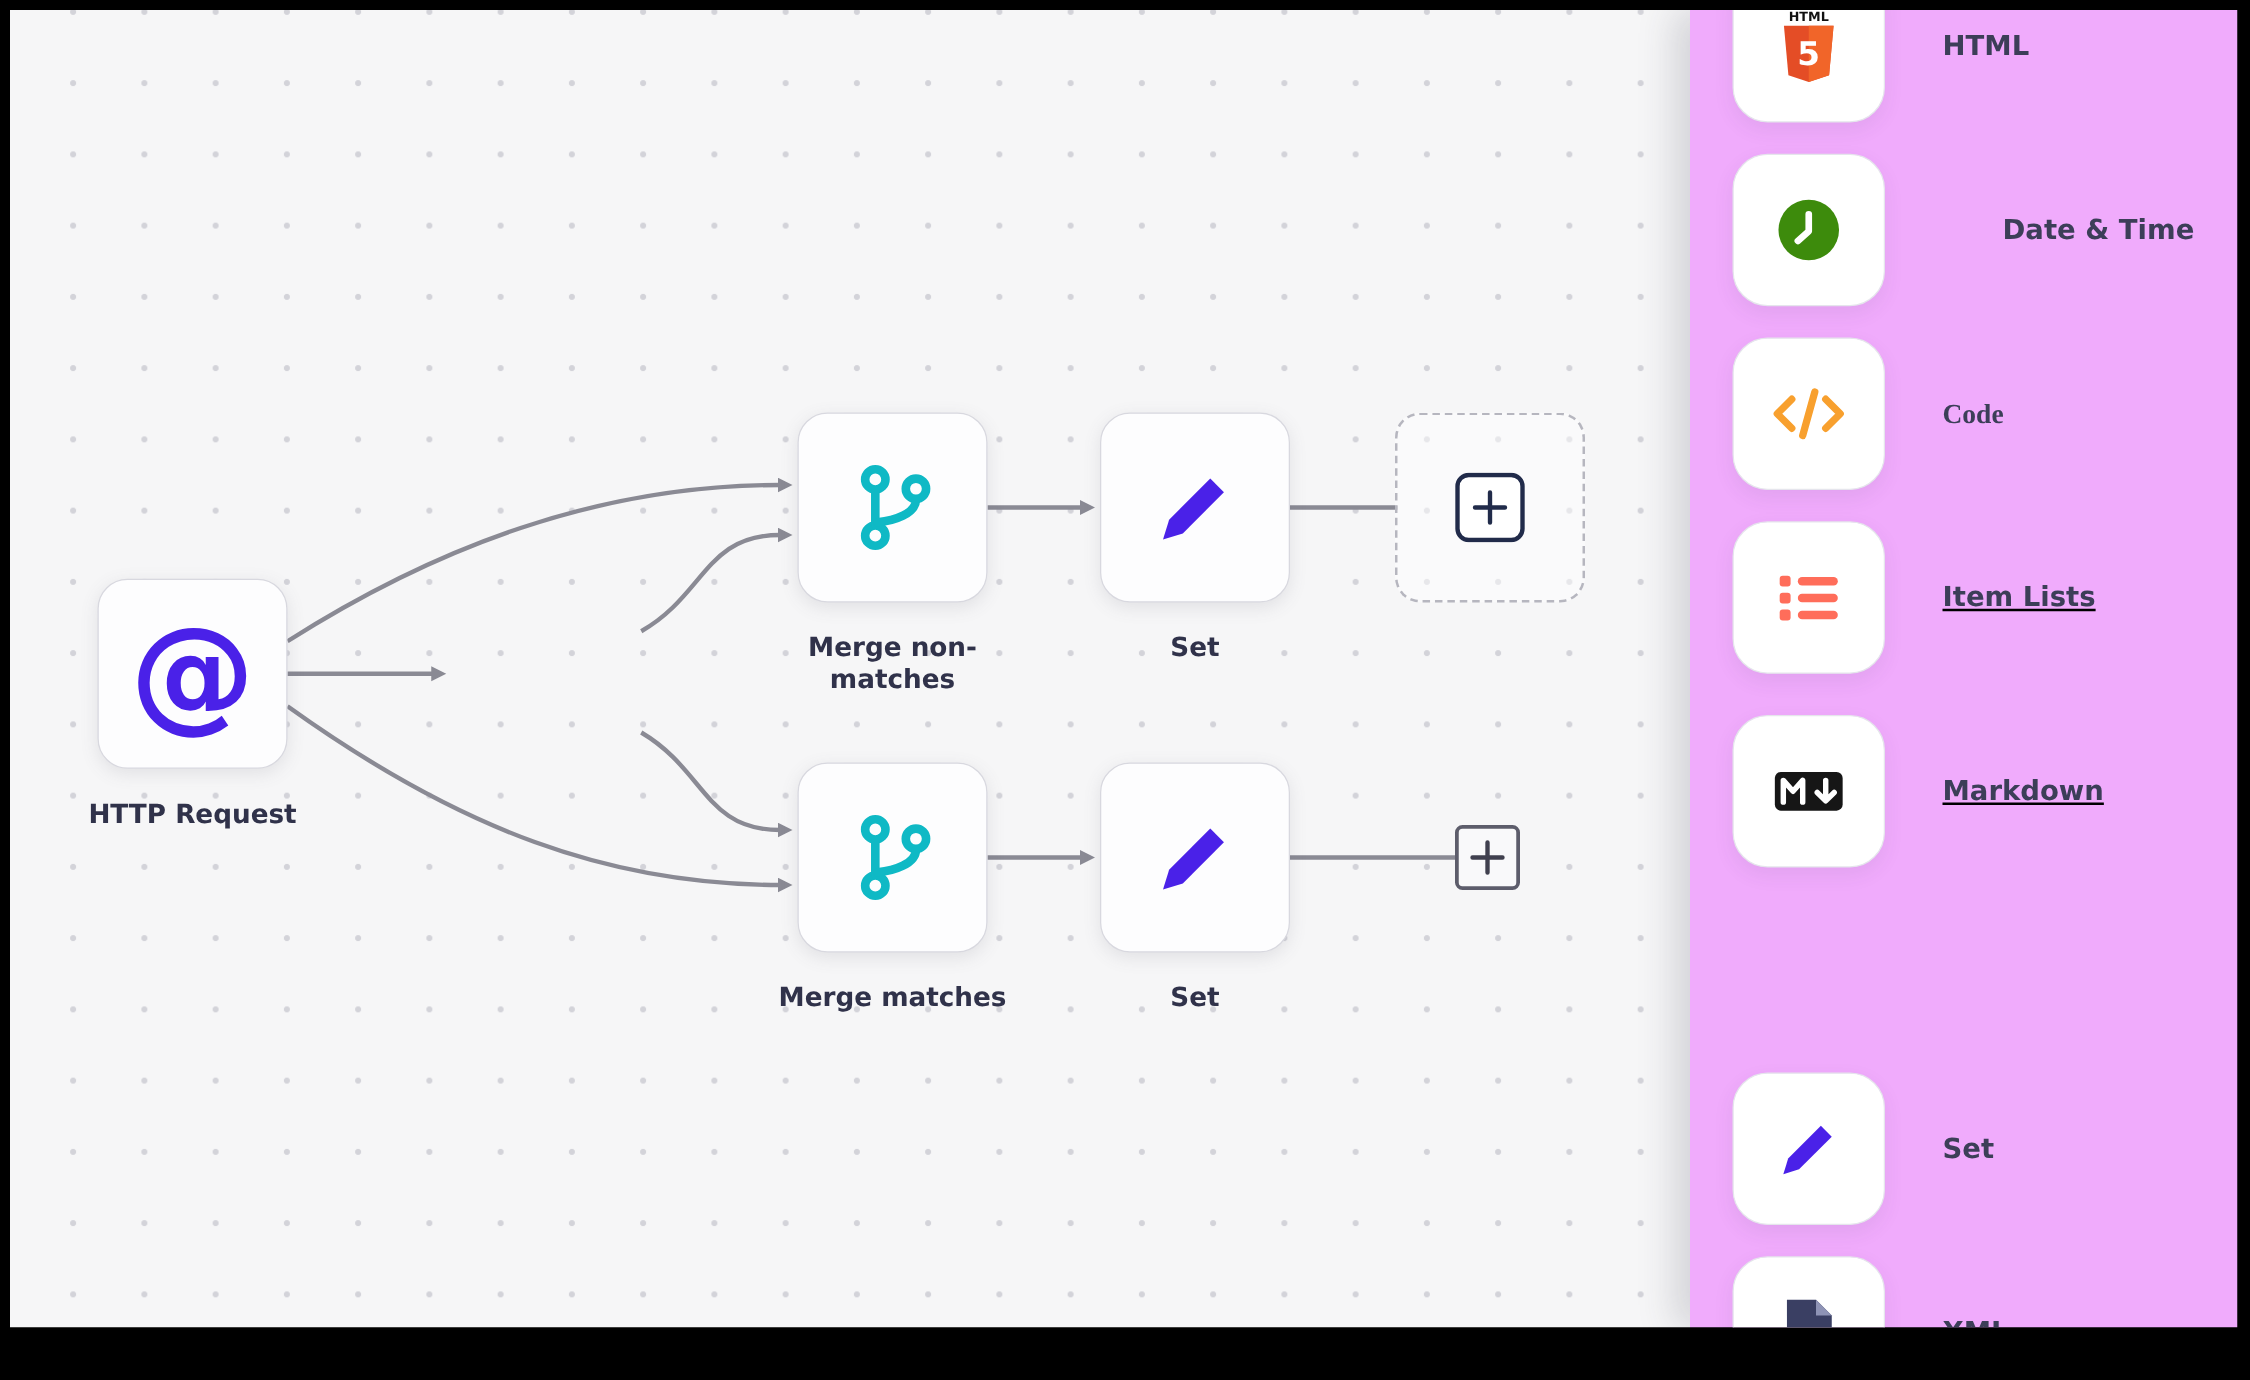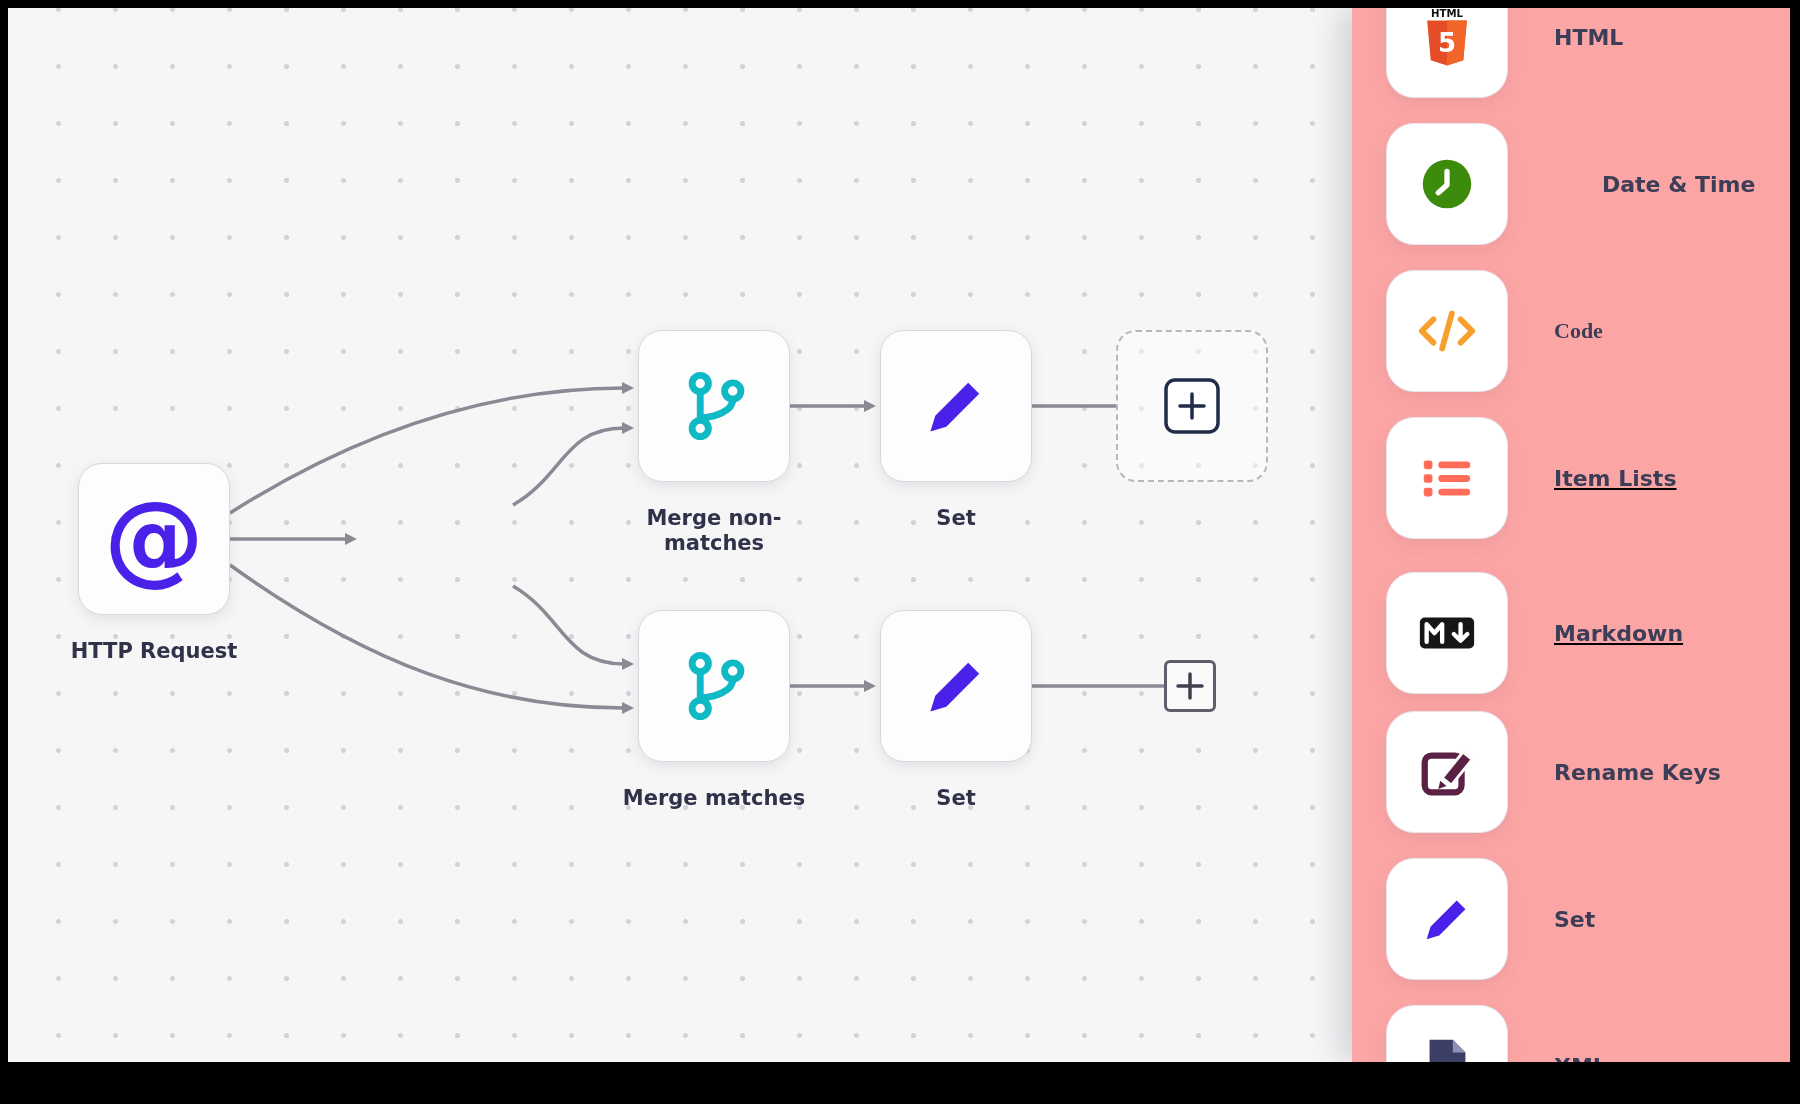--- a/index.html
+++ b/index.html
@@ -28,21 +28,21 @@
   .placeholder-node { position:absolute; left:1108px; top:322px; width:152px; height:152px;
                       border:2.5px dashed #b6b6bf; border-radius:20px;
                       background:rgba(255,255,255,0.45);
                       display:flex; align-items:center; justify-content:center; }
   .plus-small { position:absolute; left:1156px; top:652px; width:52px; height:52px;
                 background:#f9f9fa; border:3px solid #5d5d6b; border-radius:6px;
                 display:flex; align-items:center; justify-content:center; }
 
   
   .panel { position:absolute; left:1344px; top:0; width:438px; height:1054px;
-           background:#fca5a5; overflow:hidden;
+           background:#f0abfc; overflow:hidden;
            box-shadow:-12px 0 28px rgba(50,50,70,0.18); }
   .palette-row { position:absolute; left:0; width:100%; height:122px;
                  display:flex; align-items:center; padding-left:34px; }
   .palette-tile { width:122px; height:122px; background:#ffffff; border:1.5px solid #e5e5ec;
                   border-radius:28px; box-shadow:0 6px 16px rgba(70,70,95,0.08);
                   display:flex; align-items:center; justify-content:center; flex:0 0 auto; }
   .palette-label { margin-left:46px; font-size:22px; font-weight:700; color:#3c3e58; }
 
   svg text { font-family:"DejaVu Sans","Liberation Sans",sans-serif; }
 </style>
@@ -194,30 +194,20 @@
       <div class="palette-tile">
         <svg viewBox="0 0 64 64" width="62" height="62">
           <rect x="4" y="16" width="56" height="32" rx="5" fill="#161616"></rect>
           <path d="M11 41 V23 L19 32 L27 23 V41" stroke="#ffffff" stroke-width="4.5" fill="none" stroke-linejoin="round" stroke-linecap="round"></path>
           <path d="M46 23 V39 M39 33 L46 40 L53 33" stroke="#ffffff" stroke-width="4.5" fill="none" stroke-linecap="round" stroke-linejoin="round"></path>
         </svg>
       </div>
       <span class="palette-label">Markdown</span>
     </div>
 
-    <div class="palette-row" style="top:703px;">
-      <div class="palette-tile">
-        <svg viewBox="0 0 64 64" width="62" height="62">
-          <rect x="9" y="15" width="38" height="38" rx="7" fill="none" stroke="#5b2145" stroke-width="6.5"></rect>
-          <path d="M27 38 L48.5 11.5 L58 19 L36.5 45.5 Z" fill="#5b2145" stroke="#fcfcfd" stroke-width="3"></path>
-          <path d="M25 41 L23 49.5 L31.5 46.5 Z" fill="#5b2145"></path>
-        </svg>
-      </div>
-      <span class="palette-label">Rename Keys</span>
-    </div>
 
     <div class="palette-row" style="top:850px;">
       <div class="palette-tile">
         <svg viewBox="0 0 64 64" width="62" height="62">
           <path d="M11 53 L15 40 L42 13 L51 22 L24 49 Z" fill="#4a21e8"></path>
         </svg>
       </div>
       <span class="palette-label">Set</span>
     </div>
 

